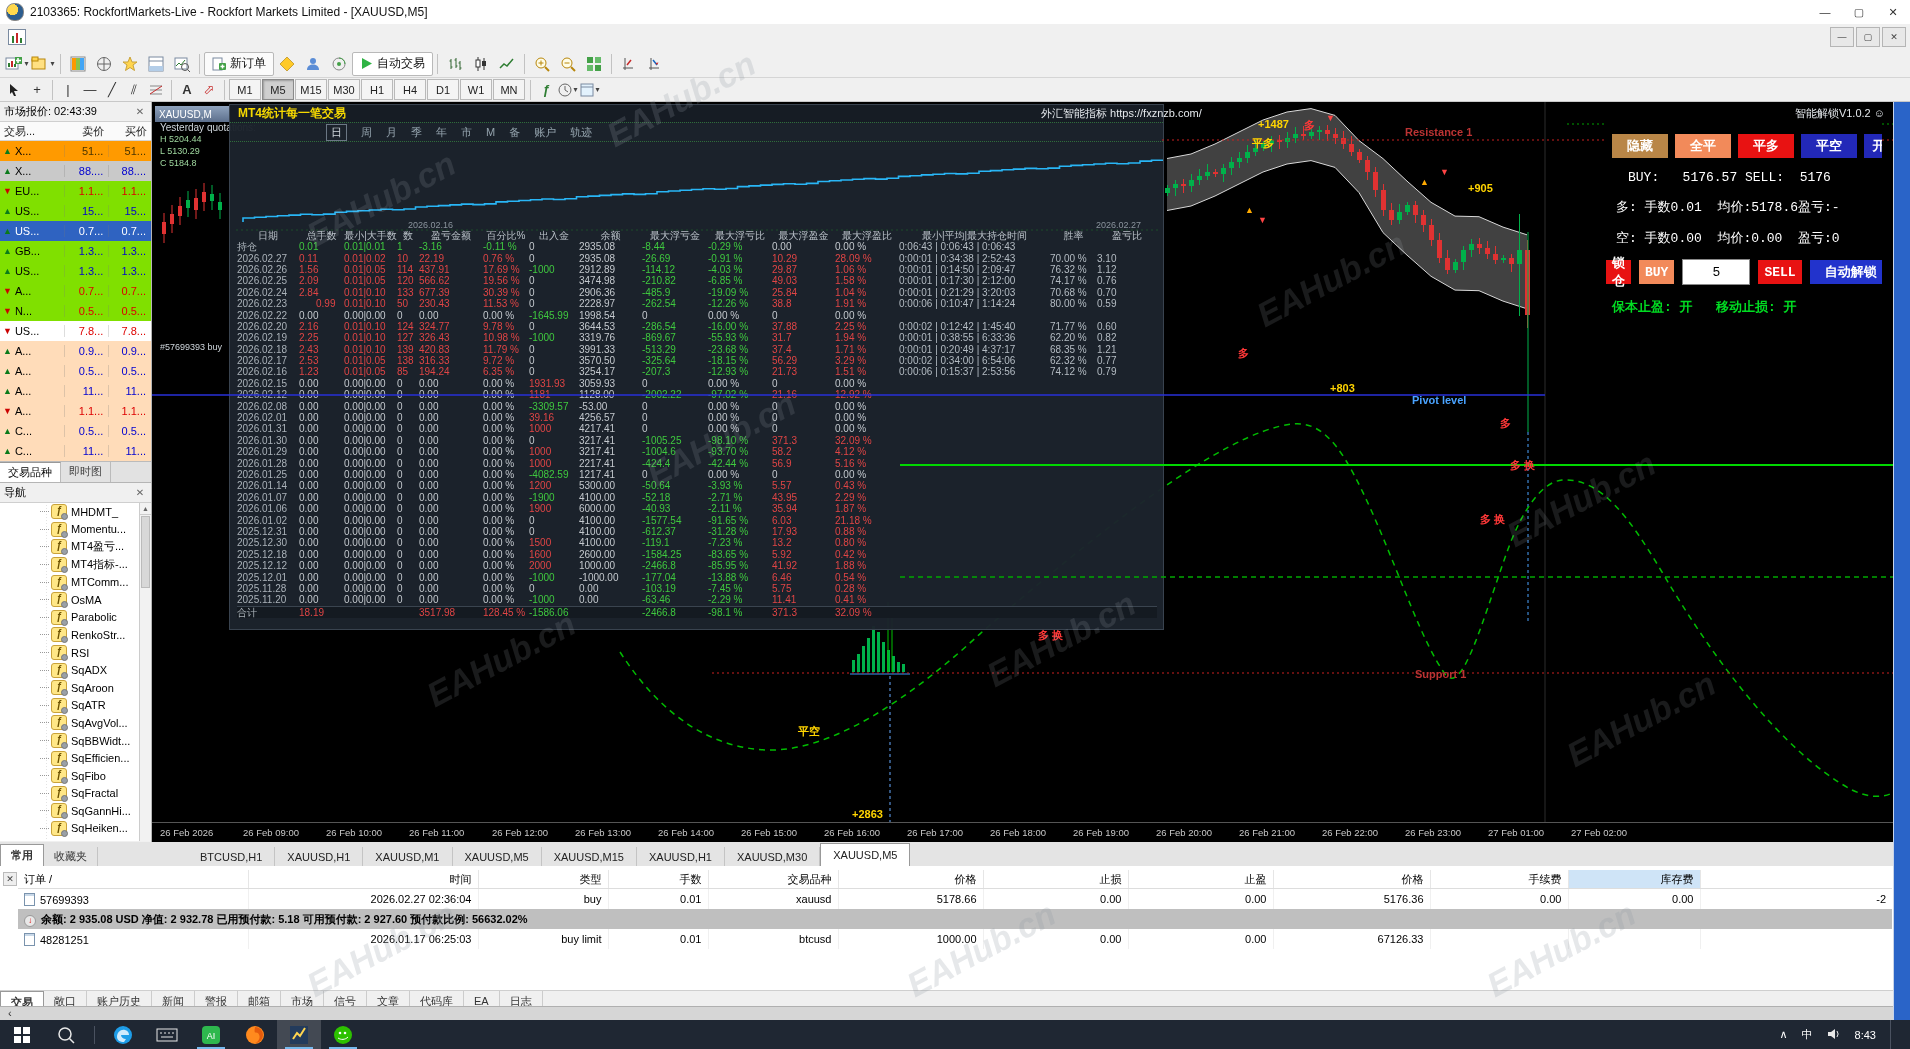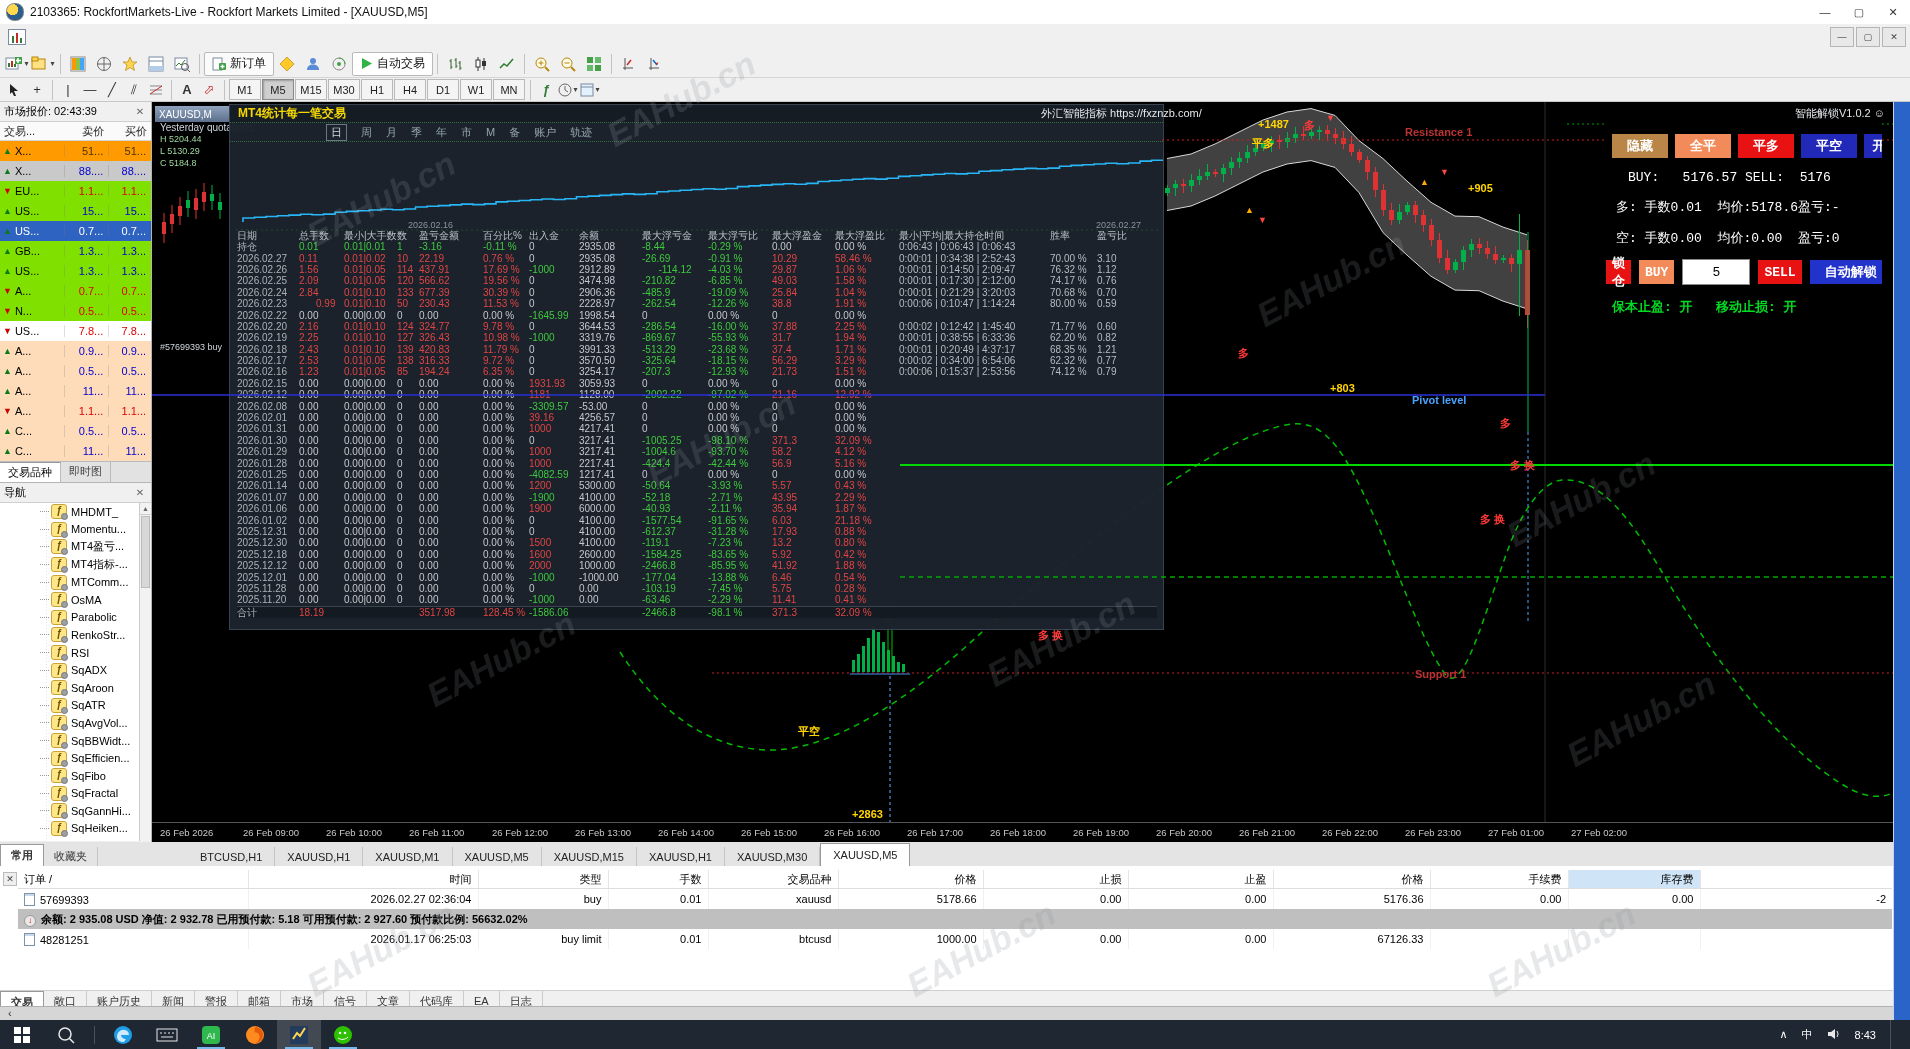--- a/index.html
+++ b/index.html
@@ -75,21 +75,21 @@
   #overlay .otitle{height:17px;background:#161c24;color:#f5d800;font-size:12px;font-weight:bold;
                    display:flex;align-items:center;padding-left:8px;}
   #overlay .otabs{height:18px;display:flex;align-items:center;gap:14px;padding-left:96px;
                   border-top:1px dotted #2f6d3a;border-bottom:1px dotted #2f6d3a;
                   color:#94a3ad;font-size:11px;}
   #overlay .otab.active{border:1px solid #6b7784;padding:0 4px;color:#cfd6dc;}
   #ominichart{position:relative;height:89px;}
   #ominichart .axdate{position:absolute;bottom:1px;color:#8a949d;font-size:9px;}
   #stats-table{position:absolute;left:7px;top:124px;border-collapse:collapse;table-layout:fixed;
                font-size:10px;line-height:11px;white-space:nowrap;}
-  #stats-table th{font-weight:normal;color:#b9c1c8;text-align:left;height:12px;overflow:visible;padding:0;}
+  #stats-table th{font-weight:normal;color:#b9c1c8;text-align:center;height:12px;overflow:visible;padding:0;}
   #stats-table td{height:11.4px;padding:0;overflow:visible;}
   #stats-table tr.total td{background:#141a21;border-top:1px solid #3a444f;}
   
   #eapanel{position:absolute;left:1452px;top:20px;width:278px;height:172px;background:#000;z-index:50;
            font-family:"Liberation Mono",monospace;color:#fff;overflow:hidden;}
   .earow1{display:flex;gap:7px;margin:12px 0 0 8px;}
   .eabtn{height:24px;display:flex;align-items:center;justify-content:center;color:#fff;font-size:13px;font-weight:bold;padding:0 6px;}
   .eaquote{margin:12px 0 0 24px;font-size:13px;white-space:pre;}
   .ealine{margin:13px 0 0 12px;font-size:13px;white-space:pre;}
   .earow2{display:flex;gap:8px;margin:12px 0 0 2px;align-items:center;}
@@ -726,35 +726,35 @@
               <td style="color: rgb(224, 69, 69);">0.11</td>
               <td style="color: rgb(224, 69, 69);">0.01|0.02</td>
               <td style="color: rgb(224, 69, 69);">10</td>
               <td style="color: rgb(224, 69, 69);">22.19</td>
               <td style="color: rgb(224, 69, 69);">0.76 %</td>
               <td style="color: rgb(196, 201, 206);">0</td>
               <td style="color: rgb(196, 201, 206);">2935.08</td>
               <td style="color: rgb(63, 201, 63);">-26.69</td>
               <td style="color: rgb(63, 201, 63);">-0.91 %</td>
               <td style="color: rgb(224, 69, 69);">10.29</td>
-              <td style="color: rgb(224, 69, 69);">58.46 %</td>
+              <td style="color: rgb(224, 69, 69);">28.09 %</td>
               <td style="color: rgb(180, 188, 195);">0:00:01 | 0:34:38 | 2:52:43</td>
               <td style="color: rgb(180, 188, 195);">70.00 %</td>
               <td style="color: rgb(180, 188, 195);">3.10</td>
             </tr>
             <tr>
               <td style="color: rgb(170, 178, 185);">2026.02.26</td>
               <td style="color: rgb(224, 69, 69);">1.56</td>
               <td style="color: rgb(224, 69, 69);">0.01|0.05</td>
               <td style="color: rgb(224, 69, 69);">114</td>
               <td style="color: rgb(224, 69, 69);">437.91</td>
               <td style="color: rgb(224, 69, 69);">17.69 %</td>
               <td style="color: rgb(63, 201, 63);">-1000</td>
               <td style="color: rgb(196, 201, 206);">2912.89</td>
-              <td style="color: rgb(63, 201, 63); text-align: center;">-114.12</td>
+              <td style="color: rgb(63, 201, 63);">-114.12</td>
               <td style="color: rgb(63, 201, 63);">-4.03 %</td>
               <td style="color: rgb(224, 69, 69);">29.87</td>
               <td style="color: rgb(224, 69, 69);">1.06 %</td>
               <td style="color: rgb(180, 188, 195);">0:00:01 | 0:14:50 | 2:09:47</td>
               <td style="color: rgb(180, 188, 195);">76.32 %</td>
               <td style="color: rgb(180, 188, 195);">1.12</td>
             </tr>
             <tr>
               <td style="color: rgb(170, 178, 185);">2026.02.25</td>
               <td style="color: rgb(224, 69, 69);">2.09</td>

